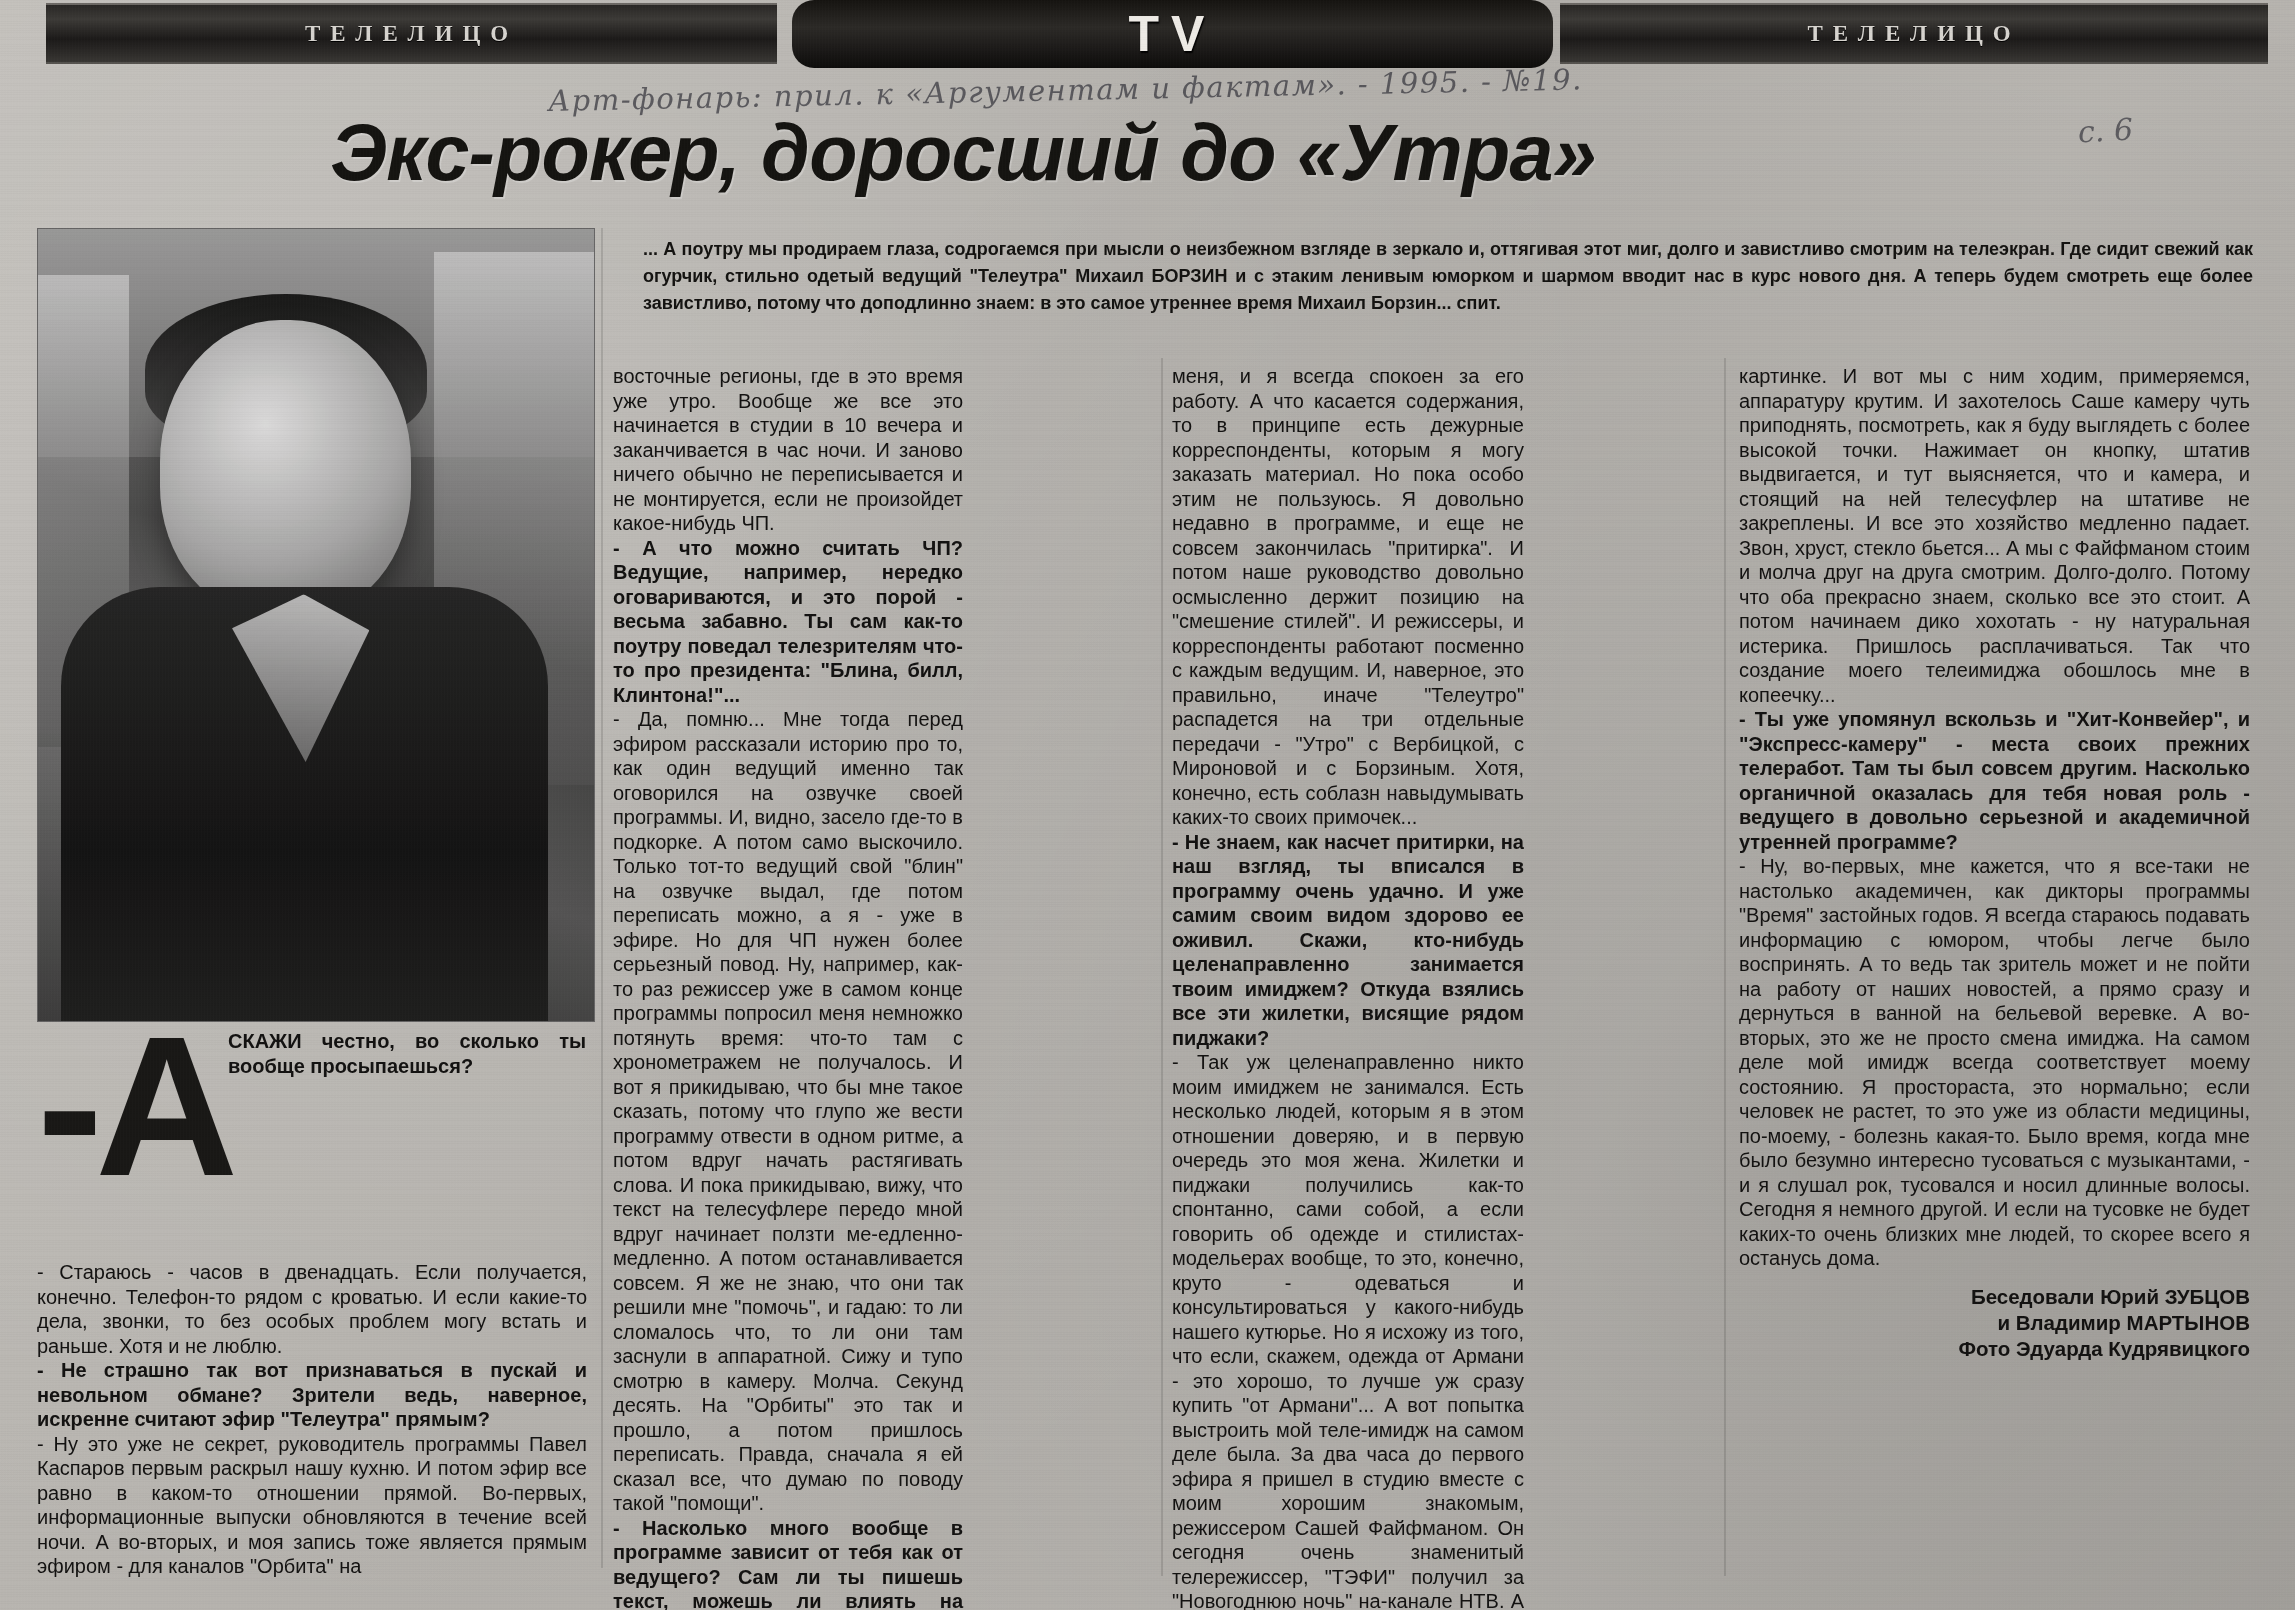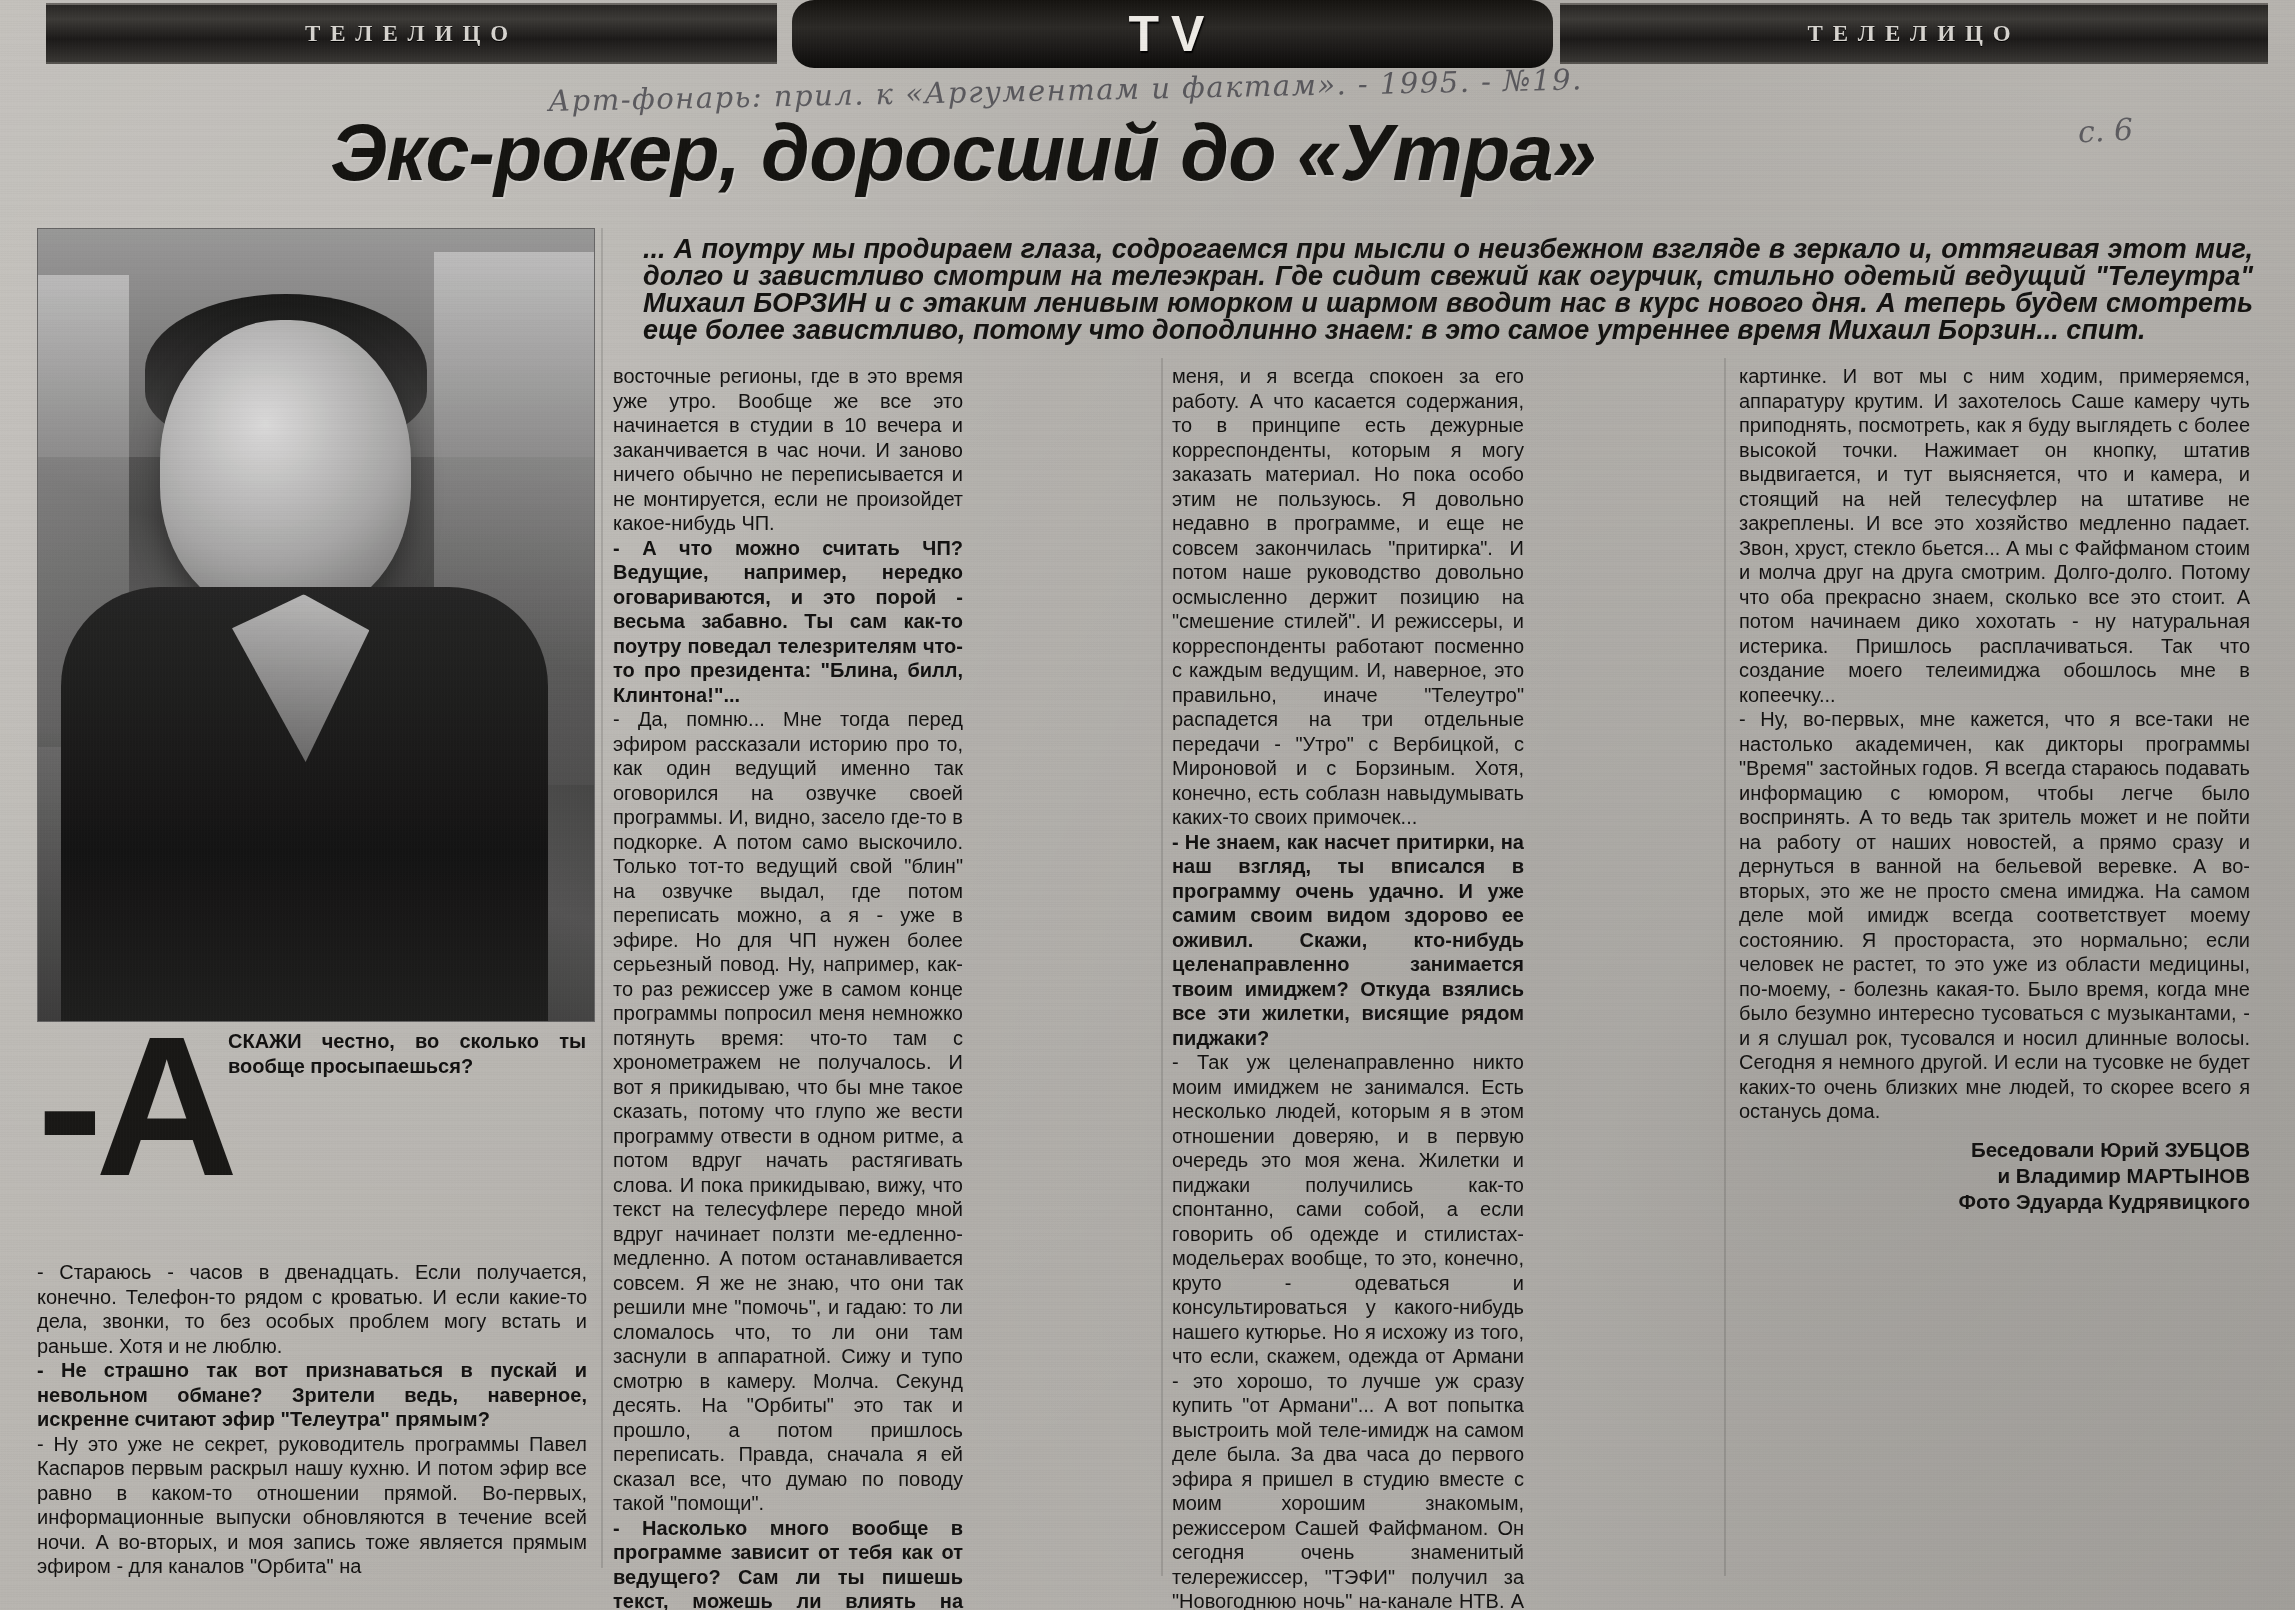--- a/index.html
+++ b/index.html
@@ -130,25 +130,24 @@
   }
 
   
   .lead {
     position: absolute;
     left: 643px;
     top: 236px;
     width: 1610px;
     font-family: "Liberation Sans", sans-serif;
     font-weight: bold;
-    font-size: 27px;
+    font-size: 18px;
     line-height: 27px;
     color: #15130f;
     text-align: justify;
-    font-style: italic;
   }
 
   
   .photo {
     position: absolute;
     left: 37px;
     top: 228px;
     width: 556px;
     height: 792px;
     background:
@@ -303,20 +302,21 @@
   </div>
 
   <div class="col col3">
     <p>меня, и я всегда спокоен за его работу. А что касается содержания, то в принципе есть дежурные корреспонденты, которым я могу заказать материал. Но пока особо этим не пользуюсь. Я довольно недавно в программе, и еще не совсем закончилась "притирка". И потом наше руководство довольно осмысленно держит позицию на "смешение стилей". И режиссеры, и корреспонденты работают посменно с каждым ведущим. И, наверное, это правильно, иначе "Телеутро" распадется на три отдельные передачи - "Утро" с Вербицкой, с Мироновой и с Борзиным. Хотя, конечно, есть соблазн навыдумывать каких-то своих примочек...</p>
     <p class="q">- Не знаем, как насчет притирки, на наш взгляд, ты вписался в программу очень удачно. И уже самим своим видом здорово ее оживил. Скажи, кто-нибудь целенаправленно занимается твоим имиджем? Откуда взялись все эти жилетки, висящие рядом пиджаки?</p>
     <p>- Так уж целенаправленно никто моим имиджем не занимался. Есть несколько людей, которым я в этом отношении доверяю, и в первую очередь это моя жена. Жилетки и пиджаки получились как-то спонтанно, сами собой, а если говорить об одежде и стилистах-модельерах вообще, то это, конечно, круто - одеваться и консультироваться у какого-нибудь нашего кутюрье. Но я исхожу из того, что если, скажем, одежда от Армани - это хорошо, то лучше уж сразу купить "от Армани"... А вот попытка выстроить мой теле-имидж на самом деле была. За два часа до первого эфира я пришел в студию вместе с моим хорошим знакомым, режиссером Сашей Файфманом. Он сегодня очень знаменитый телережиссер, "ТЭФИ" получил за "Новогоднюю ночь" на-канале НТВ. А я его знаю как очень талантливого человека еще со времен работы в "МузОбозе" и "Хит-Конвейере". И позвал помочь мне что-нибудь придумать по</p>
   </div>
 
   <div class="col col4">
     <p>картинке. И вот мы с ним ходим, примеряемся, аппаратуру крутим. И захотелось Саше камеру чуть приподнять, посмотреть, как я буду выглядеть с более высокой точки. Нажимает он кнопку, штатив выдвигается, и тут выясняется, что и камера, и стоящий на ней телесуфлер на штативе не закреплены. И все это хозяйство медленно падает. Звон, хруст, стекло бьется... А мы с Файфманом стоим и молча друг на друга смотрим. Долго-долго. Потому что оба прекрасно знаем, сколько все это стоит. А потом начинаем дико хохотать - ну натуральная истерика. Пришлось расплачиваться. Так что создание моего телеимиджа обошлось мне в копеечку...</p>
+    <p class="q">- Ты уже упомянул вскользь и "Хит-Конвейер", и "Экспресс-камеру" - места своих прежних телеработ. Там ты был совсем другим. Насколько органичной оказалась для тебя новая роль - ведущего в довольно серьезной и академичной утренней программе?</p>
     <p>- Ну, во-первых, мне кажется, что я все-таки не настолько академичен, как дикторы программы "Время" застойных годов. Я всегда стараюсь подавать информацию с юмором, чтобы легче было воспринять. А то ведь так зритель может и не пойти на работу от наших новостей, а прямо сразу и дернуться в ванной на бельевой веревке. А во-вторых, это же не просто смена имиджа. На самом деле мой имидж всегда соответствует моему состоянию. Я простораста, это нормально; если человек не растет, то это уже из области медицины, по-моему, - болезнь какая-то. Было время, когда мне было безумно интересно тусоваться с музыкантами, - и я слушал рок, тусовался и носил длинные волосы. Сегодня я немного другой. И если на тусовке не будет каких-то очень близких мне людей, то скорее всего я останусь дома.</p>
     <div class="sign">
       <div>Беседовали Юрий ЗУБЦОВ</div>
       <div>и Владимир МАРТЫНОВ</div>
       <div>Фото Эдуарда Кудрявицкого</div>
     </div>
   </div>
 
   <div class="vrule" style="left:601px;"></div>
   <div class="vrule" style="left:1161px;top:358px;height:1218px;"></div>

